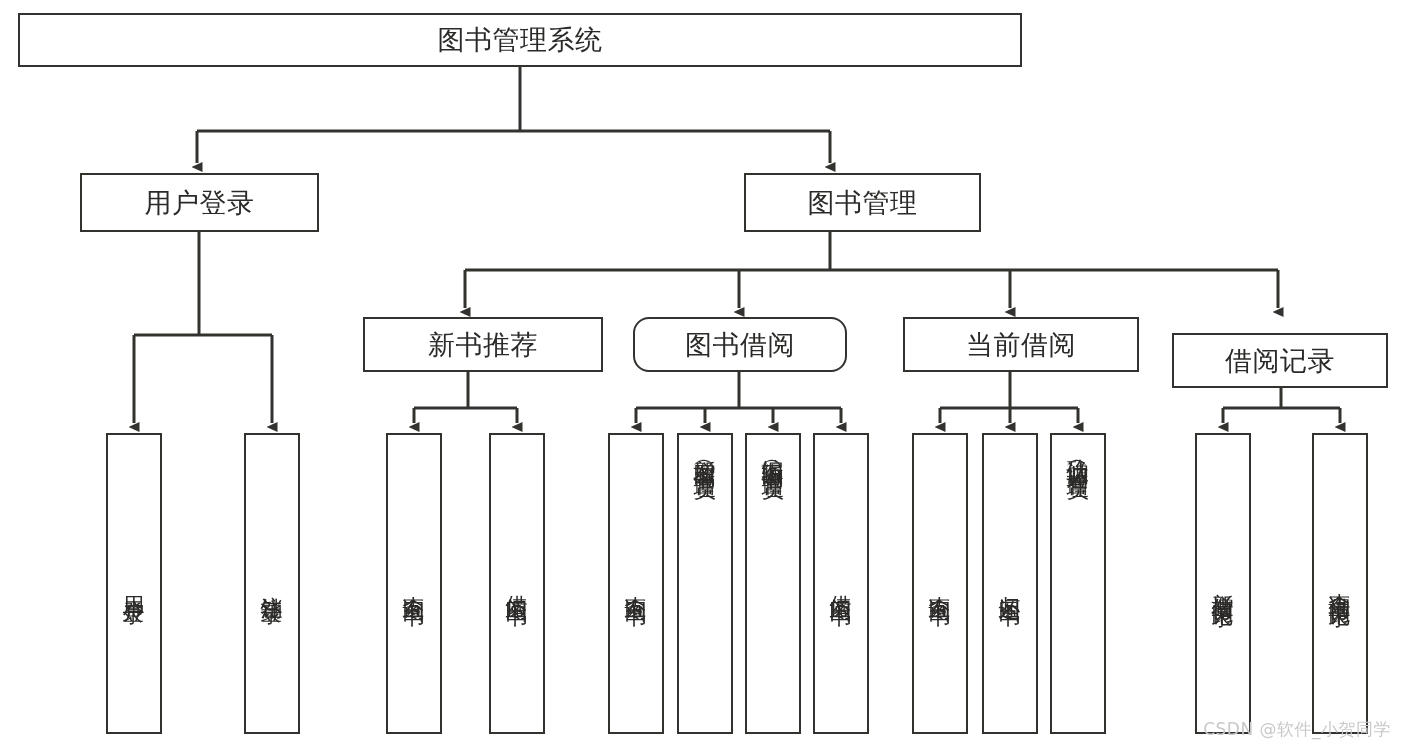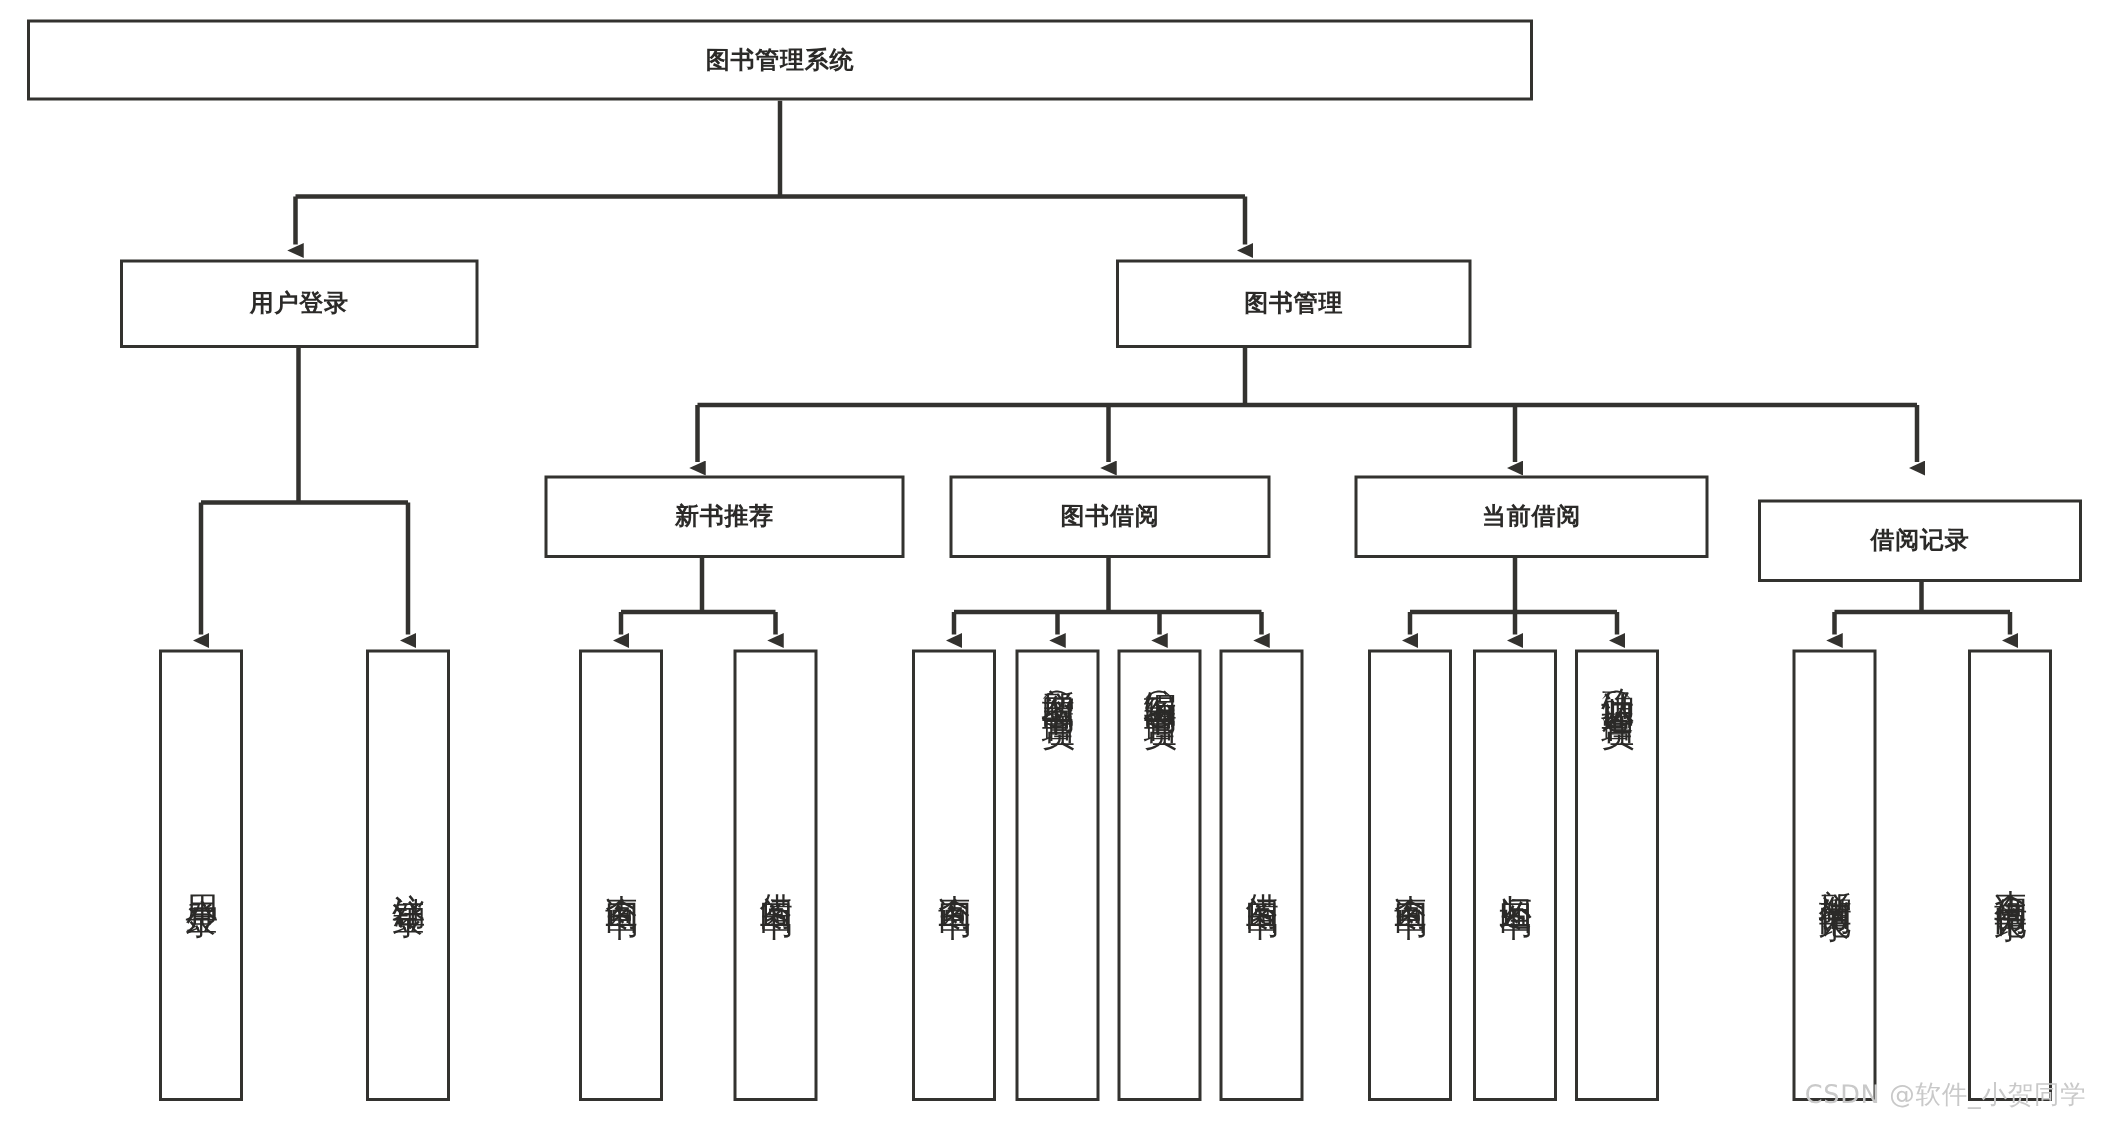--- a/index.html
+++ b/index.html
@@ -34,23 +34,22 @@
     z-index: 2;
   }
   .node .lbl {
     display: block;
     text-align: center;
     line-height: 1.18;
     letter-spacing: 0.5px;
   }
   
   .h-node .lbl {
-    font-size: 16px;
+    font-size: 27px;
     white-space: nowrap;
-    font-weight: bold;
   }
   
   .v-node {
     align-items: flex-start;
     justify-content: center;
     padding-top: 6px;
   }
   .v-node .lbl {
     writing-mode: vertical-rl;
     text-orientation: upright;
@@ -139,21 +138,21 @@
   </div>
 
   <div class="node h-node" style="left:712px; top:173px; width:237px; height:59px;margin-left:32px;">
     <span class="lbl">图书管理</span>
   </div>
 
   <div class="node h-node" style="left:363px; top:317px; width:240px; height:55px;">
     <span class="lbl">新书推荐</span>
   </div>
 
-  <div class="node h-node" style="left:633px; top:317px; width:214px; height:55px;">
+  <div class="node h-node" style="left:633px; top:317px; width:214px; height:55px;border-radius:16px;">
     <span class="lbl">图书借阅</span>
   </div>
 
   <div class="node h-node" style="left:903px; top:317px; width:236px; height:55px;">
     <span class="lbl">当前借阅</span>
   </div>
 
   <div class="node h-node" style="left:1172px; top:333px; width:216px; height:55px;">
     <span class="lbl">借阅记录</span>
   </div>

